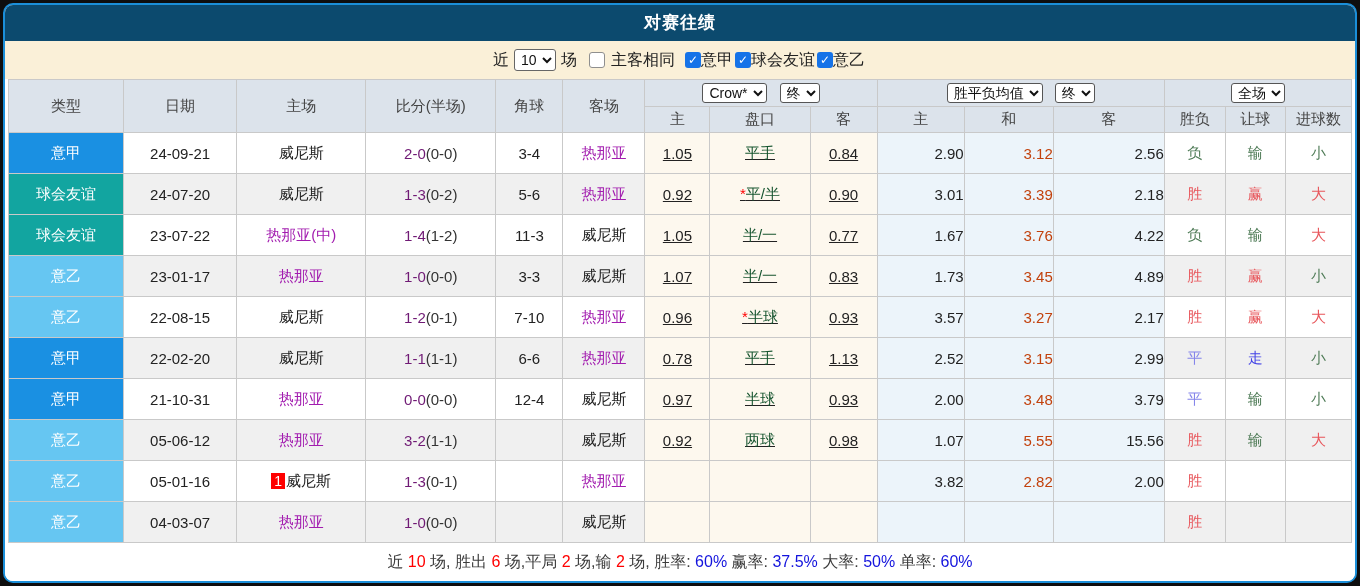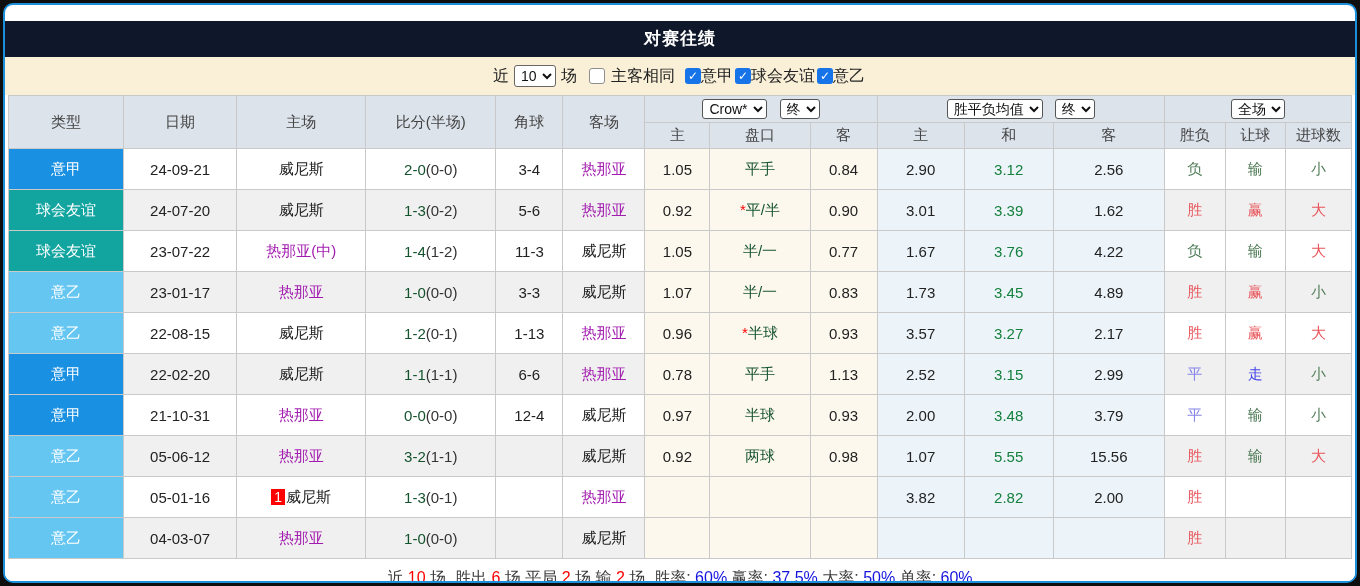--- a/index.html
+++ b/index.html
@@ -7,22 +7,22 @@
     width:1360px;height:586px;overflow:hidden;
     background:#0e0e0e;
     font-family:"Liberation Sans","DejaVu Sans",sans-serif;
   }
   .frame{
     position:absolute;left:3px;top:3px;right:3px;bottom:3px;
     background:#fff;border:2px solid #1b8fd9;border-radius:10px;
     overflow:hidden;
   }
   .title-bar{
-    height:36px;line-height:36px;background:#0f172a;color:#fff;
-    text-align:center;font-size:17px;font-weight:bold;letter-spacing:1px;margin-top:16px;
+    height:36px;line-height:36px;background:#0c4a6e;color:#fff;
+    text-align:center;font-size:17px;font-weight:bold;letter-spacing:1px;
   }
   .control-bar{
     height:38px;background:#faf0d8;display:flex;align-items:center;justify-content:center;
     font-size:16px;color:#222;
   }
   .control-bar .gap-s{margin:0 5px;}
   .control-bar select{
     font-size:14px;background:#fff;border:1px solid #666;border-radius:3px;
     padding:1px 2px;color:#111;font-family:inherit;
   }
@@ -46,31 +46,31 @@
   thead th,thead td{background:#dce3eb;color:#444;}
   thead tr.sel-row{height:27px;}
   thead tr.sub-row{height:26px;}
   thead select{
     font-size:14px;background:#fff;border:1px solid #555;border-radius:3px;
     padding:0 2px;color:#111;margin:0 4px;font-family:inherit;
   }
   tbody tr{height:41px;}
   tbody td{color:#222;background:#fff;}
   tr.alt td{background:#f0f0f0;}
-  tr td.col-odds{background:#fdf8ee;}
-  tr td.col-avg{background:#ecf4fa;}
+  tr td.col-odds{background:#fdf8ee;text-decoration:underline;}
+  tr td.col-avg{background:#ecf4fa;text-align:right;}
   tr td.lg-jia{background:#1a90e2;color:#fff;}
   tr td.lg-yy{background:#12a5a0;color:#fff;}
   tr td.lg-yi{background:#66c6f2;color:#fff;}
-  .t-score{color:#14532d;}
+  .t-score{color:#701a75;}
   .t-half{color:#333;}
   .t-team-green{color:#a21caf;}
   .t-handicap{color:#14532d;}
   .t-star{color:#f00;}
-  .t-avg-mid{color:#15803d;}
+  .t-avg-mid{color:#c2410c;}
   .c-red{color:#e8575c;}
   .c-green{color:#4d7a55;}
   .c-bluel{color:#8585ea;}
   .c-blue{color:#4343e6;}
   .badge{background:#f00;color:#fff;padding:0 3px;margin-right:1px;font-size:14px;}
   .footer{
     height:38px;display:flex;align-items:center;justify-content:center;
     font-size:16px;background:#fff;
   }
   .f-dark{color:#3c3c3c;}
@@ -186,21 +186,21 @@
           <td>24-07-20</td>
           <td><span>威尼斯</span></td>
           <td><span class="t-score">1-3</span><span class="t-half">(0-2)</span></td>
           <td>5-6</td>
           <td><span class="t-team-green">热那亚</span></td>
           <td class="col-odds">0.92</td>
           <td class="col-odds"><span class="t-star">*</span><span class="t-handicap">平/半</span></td>
           <td class="col-odds">0.90</td>
           <td class="col-avg">3.01</td>
           <td class="col-avg t-avg-mid">3.39</td>
-          <td class="col-avg">1.62</td>
+          <td class="col-avg">2.18</td>
           <td class="c-red">胜</td>
           <td class="c-red">赢</td>
           <td class="c-red">大</td>
         </tr>
         <tr>
           <td class="lg-yy">球会友谊</td>
           <td>23-07-22</td>
           <td><span class="t-team-green">热那亚(中)</span></td>
           <td><span class="t-score">1-4</span><span class="t-half">(1-2)</span></td>
           <td>11-3</td>
@@ -230,21 +230,21 @@
           <td class="col-avg">4.89</td>
           <td class="c-red">胜</td>
           <td class="c-red">赢</td>
           <td class="c-green">小</td>
         </tr>
         <tr>
           <td class="lg-yi">意乙</td>
           <td>22-08-15</td>
           <td><span>威尼斯</span></td>
           <td><span class="t-score">1-2</span><span class="t-half">(0-1)</span></td>
-          <td>1-13</td>
+          <td>7-10</td>
           <td><span class="t-team-green">热那亚</span></td>
           <td class="col-odds">0.96</td>
           <td class="col-odds"><span class="t-star">*</span><span class="t-handicap">半球</span></td>
           <td class="col-odds">0.93</td>
           <td class="col-avg">3.57</td>
           <td class="col-avg t-avg-mid">3.27</td>
           <td class="col-avg">2.17</td>
           <td class="c-red">胜</td>
           <td class="c-red">赢</td>
           <td class="c-red">大</td>

